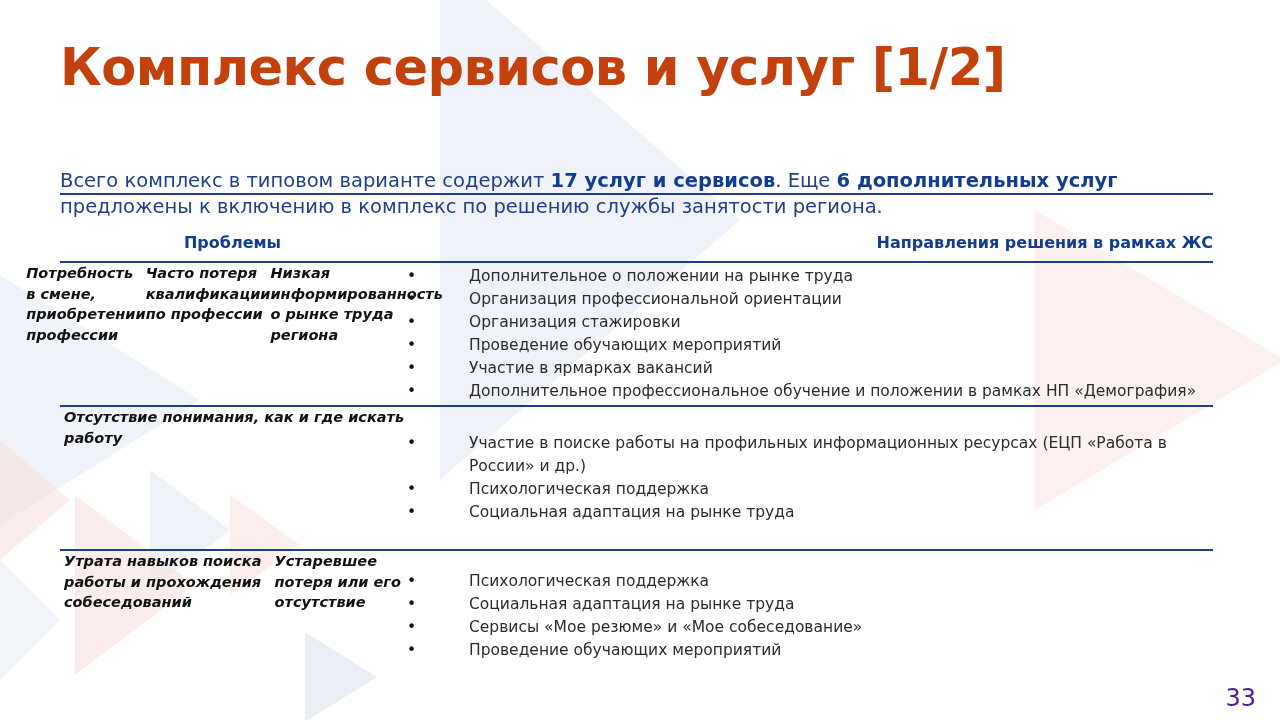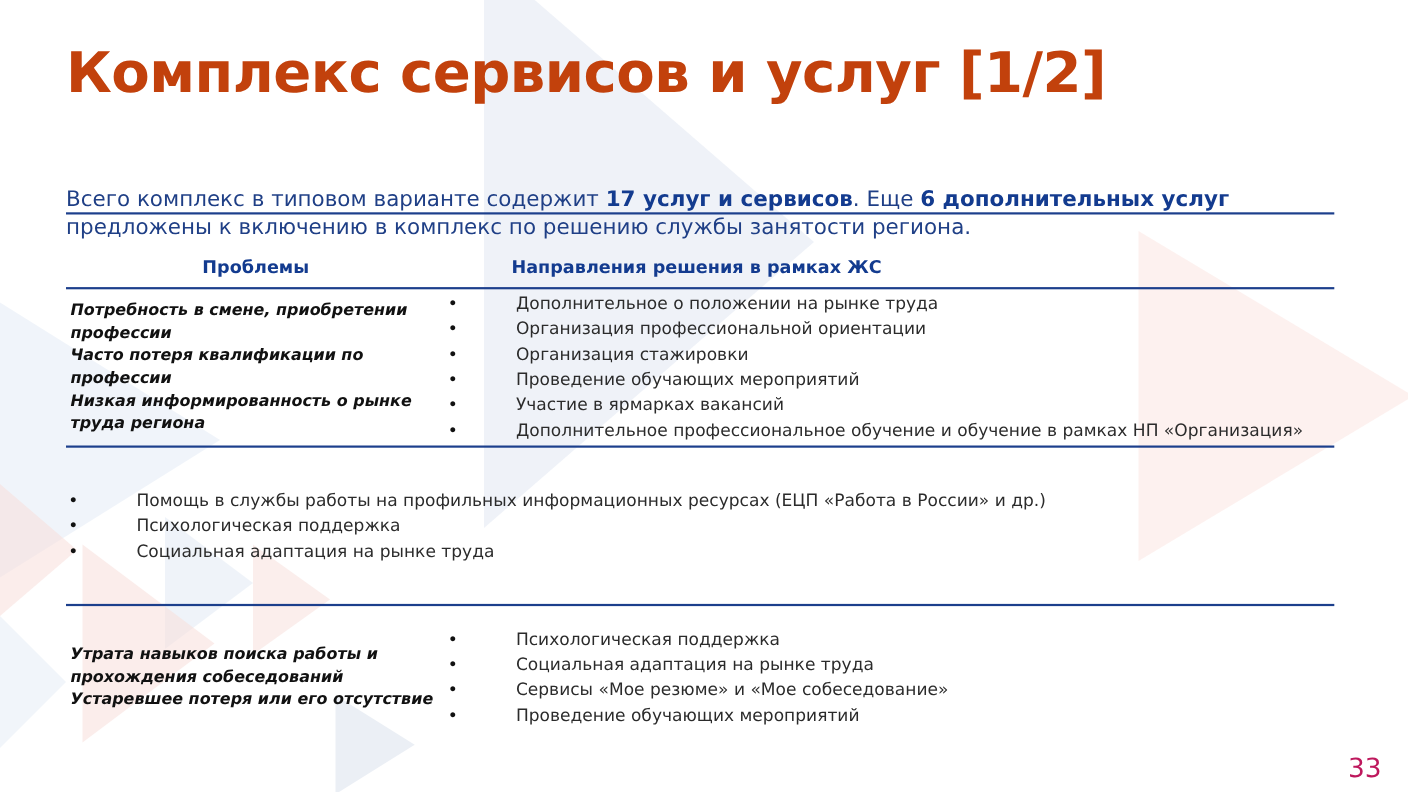--- a/index.html
+++ b/index.html
@@ -88,50 +88,50 @@
     .table {
       position: absolute; left: 60px; top: 193px; width: 1153px;
     }
     .hline { height: 2px; background: #1c3f8c; width: 100%; }
     .thead {
       display: flex; height: 38px; align-items: center;
       font-family: "DejaVu Sans", sans-serif;
       font-weight: bold; font-size: 16px; color: #133b8f; margin-top: 28px;
     }
     .thead .c1 { width: 345px; text-align: center; }
-    .thead .c2 { flex: 1; text-align: left; padding-left: 60px; }
+    .thead .c2 { flex: 1; text-align: right; padding-left: 60px; }
 
     .row { display: flex; position: relative; }
     .row .problems {
       width: 345px; padding-left: 4px;
       font-family: "DejaVu Sans", sans-serif;
       font-style: italic; font-weight: bold; font-size: 14.5px; line-height: 20.6px;
       color: #111;
-      display: flex; flex-direction: column; justify-content: center;
+      display: flex; flex-direction: row; justify-content: center;
     }
     .row .solutions {
       flex: 1; list-style: none;
       font-family: "DejaVu Sans", sans-serif;
       font-size: 15.5px; line-height: 23px; color: #2b2b2b;
       display: flex; flex-direction: column; justify-content: center;
     }
     .row .solutions li { display: flex; }
     .row .solutions .bullet { width: 64px; padding-left: 2px; color: #111; flex: none; }
     .row .solutions .txt { flex: 1; }
 
     .r1 { height: 142px; }
     .r1 .problems { padding-top: 0; }
     .r2 { height: 142px; }
     .r3 { height: 130px; }
     .r3 .solutions { padding-left: 0; }
 
     .page-num {
       position: absolute; right: 24px; top: 684px;
       font-family: "DejaVu Sans", sans-serif;
-      font-size: 24px; color: #be185d;
+      font-size: 24px; color: #4c1d95;
     }
   </style>
 </head>
 <body>
 
 <div class="bg">
   <div class="tri tri-blue-top"></div>
   <div class="tri tri-red-right"></div>
   <div class="tri tri-blue-left-1"></div>
   <div class="tri tri-blue-mid"></div>
@@ -177,31 +177,34 @@
         <li>
             <span class="bullet">•</span>
             <span class="txt">Проведение обучающих мероприятий</span>
           </li>
         <li>
             <span class="bullet">•</span>
             <span class="txt">Участие в ярмарках вакансий</span>
           </li>
         <li>
             <span class="bullet">•</span>
-            <span class="txt">Дополнительное профессиональное обучение и обучение в рамках НП «Организация»</span>
+            <span class="txt">Дополнительное профессиональное обучение и положении в рамках НП «Демография»</span>
           </li>
       </ul>
     </div>
     <div class="hline"></div>
 
     <div class="row r2">
+      <div class="problems">
+        <div>Отсутствие понимания, как и где искать работу</div>
+      </div>
       <ul class="solutions">
         <li>
             <span class="bullet">•</span>
-            <span class="txt">Помощь в службы работы на профильных информационных ресурсах (ЕЦП «Работа в России» и др.)</span>
+            <span class="txt">Участие в поиске работы на профильных информационных ресурсах (ЕЦП «Работа в России» и др.)</span>
           </li>
         <li>
             <span class="bullet">•</span>
             <span class="txt">Психологическая поддержка</span>
           </li>
         <li>
             <span class="bullet">•</span>
             <span class="txt">Социальная адаптация на рынке труда</span>
           </li>
       </ul>

